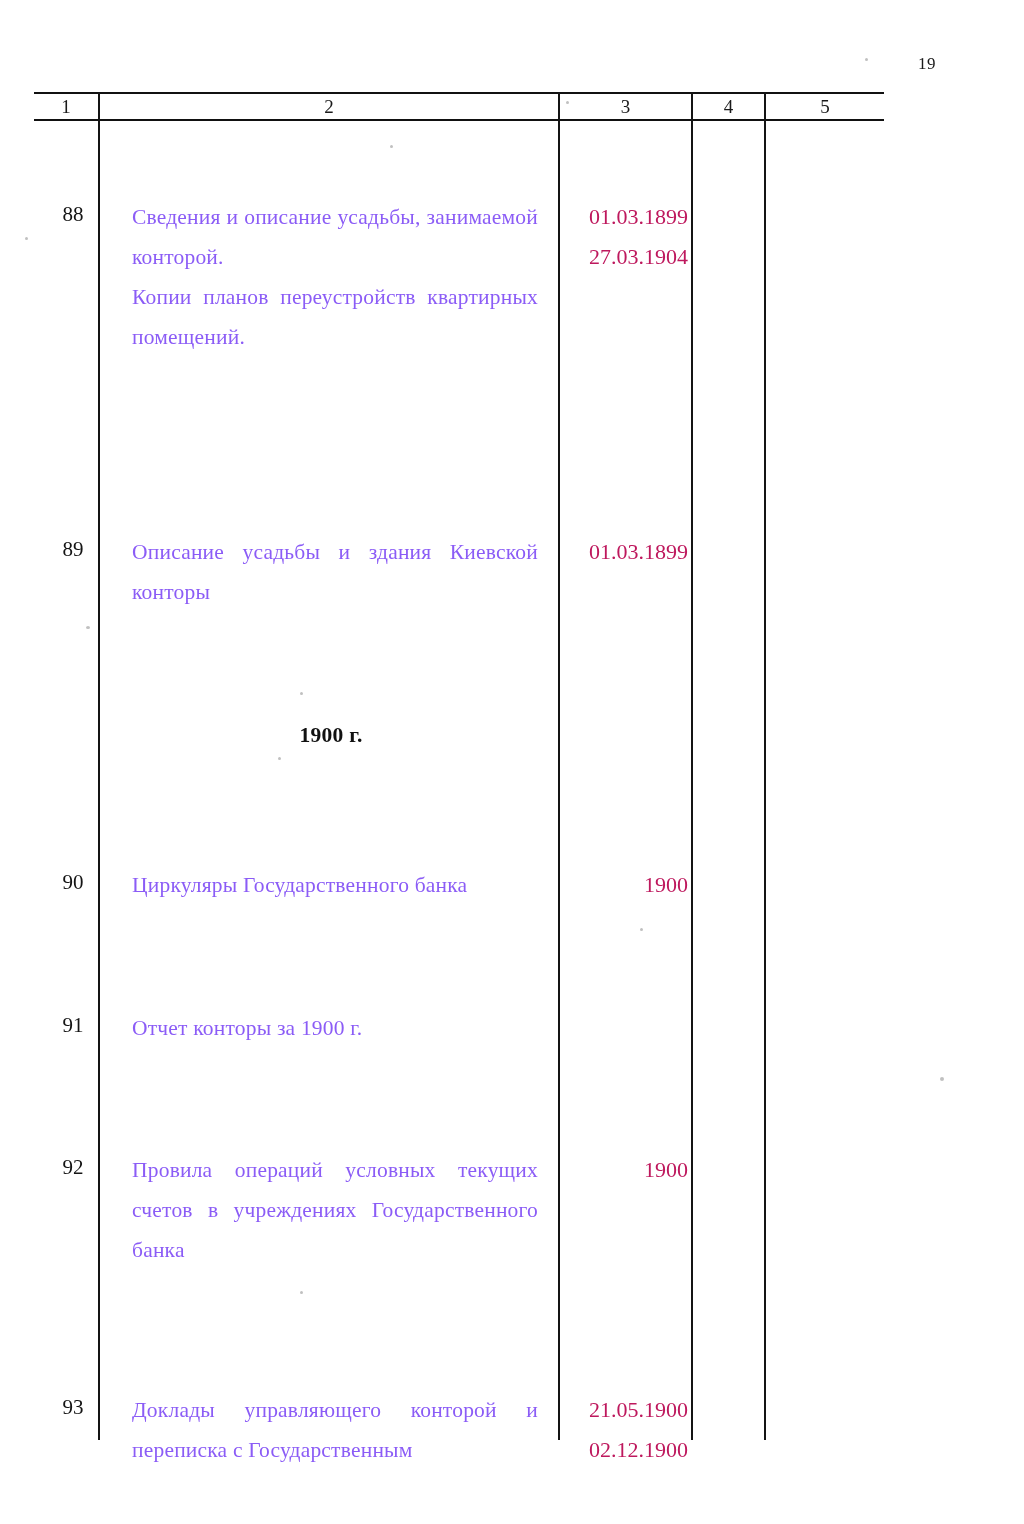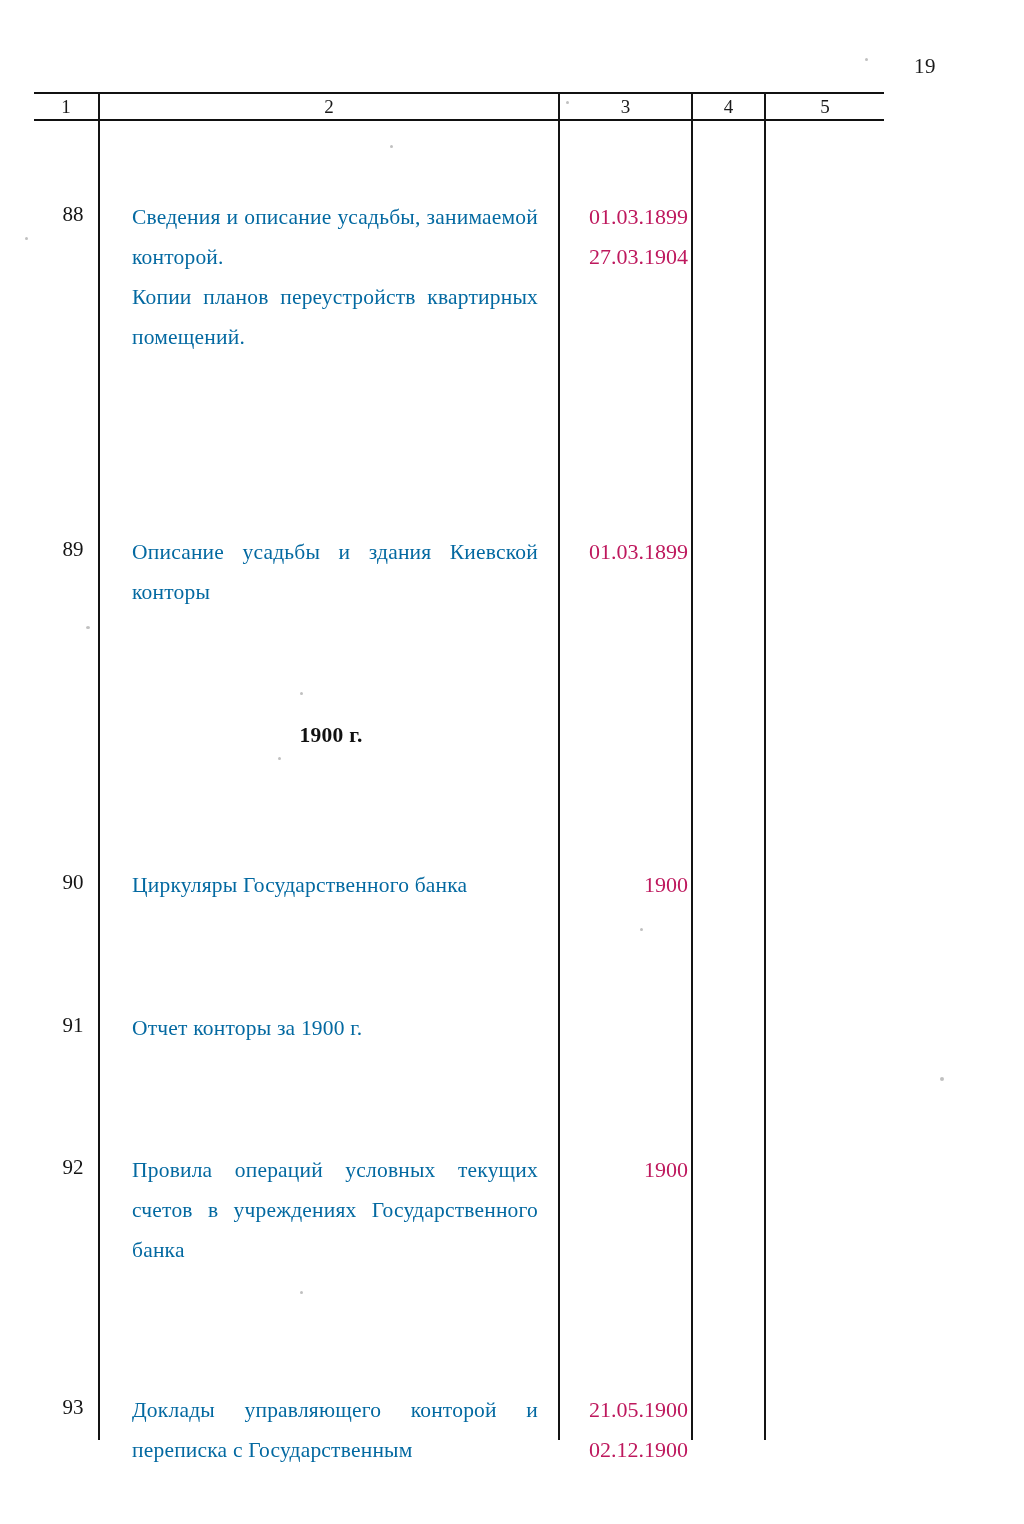--- a/index.html
+++ b/index.html
@@ -14,21 +14,21 @@
     font-family: "Liberation Serif", "DejaVu Serif", serif;
     color: #111111;
     overflow: hidden;
   }
 
   
   .page-number {
     position: absolute;
     top: 54px;
     right: 88px;
-    font-size: 21px;
+    font-size: 17px;
     letter-spacing: 0.5px;
     color: #1a1a1a;
   }
 
   
   .table-wrap {
     position: absolute;
     left: 34px;
     top: 92px;
     width: 850px;
@@ -98,21 +98,21 @@
   }
 
   .cell-desc {
     position: absolute;
     left: 98px;
     width: 406px;
     font-size: 21.5px;
     line-height: 40px;
     text-align: justify;
     text-align-last: left;
-    color: #0369a1;
+    color: #8b5cf6;
     letter-spacing: 0.2px;
   }
   .cell-desc.nojust {
     text-align: left;
   }
   .cell-desc p {
     margin: 0;
   }
 
   .cell-date {

